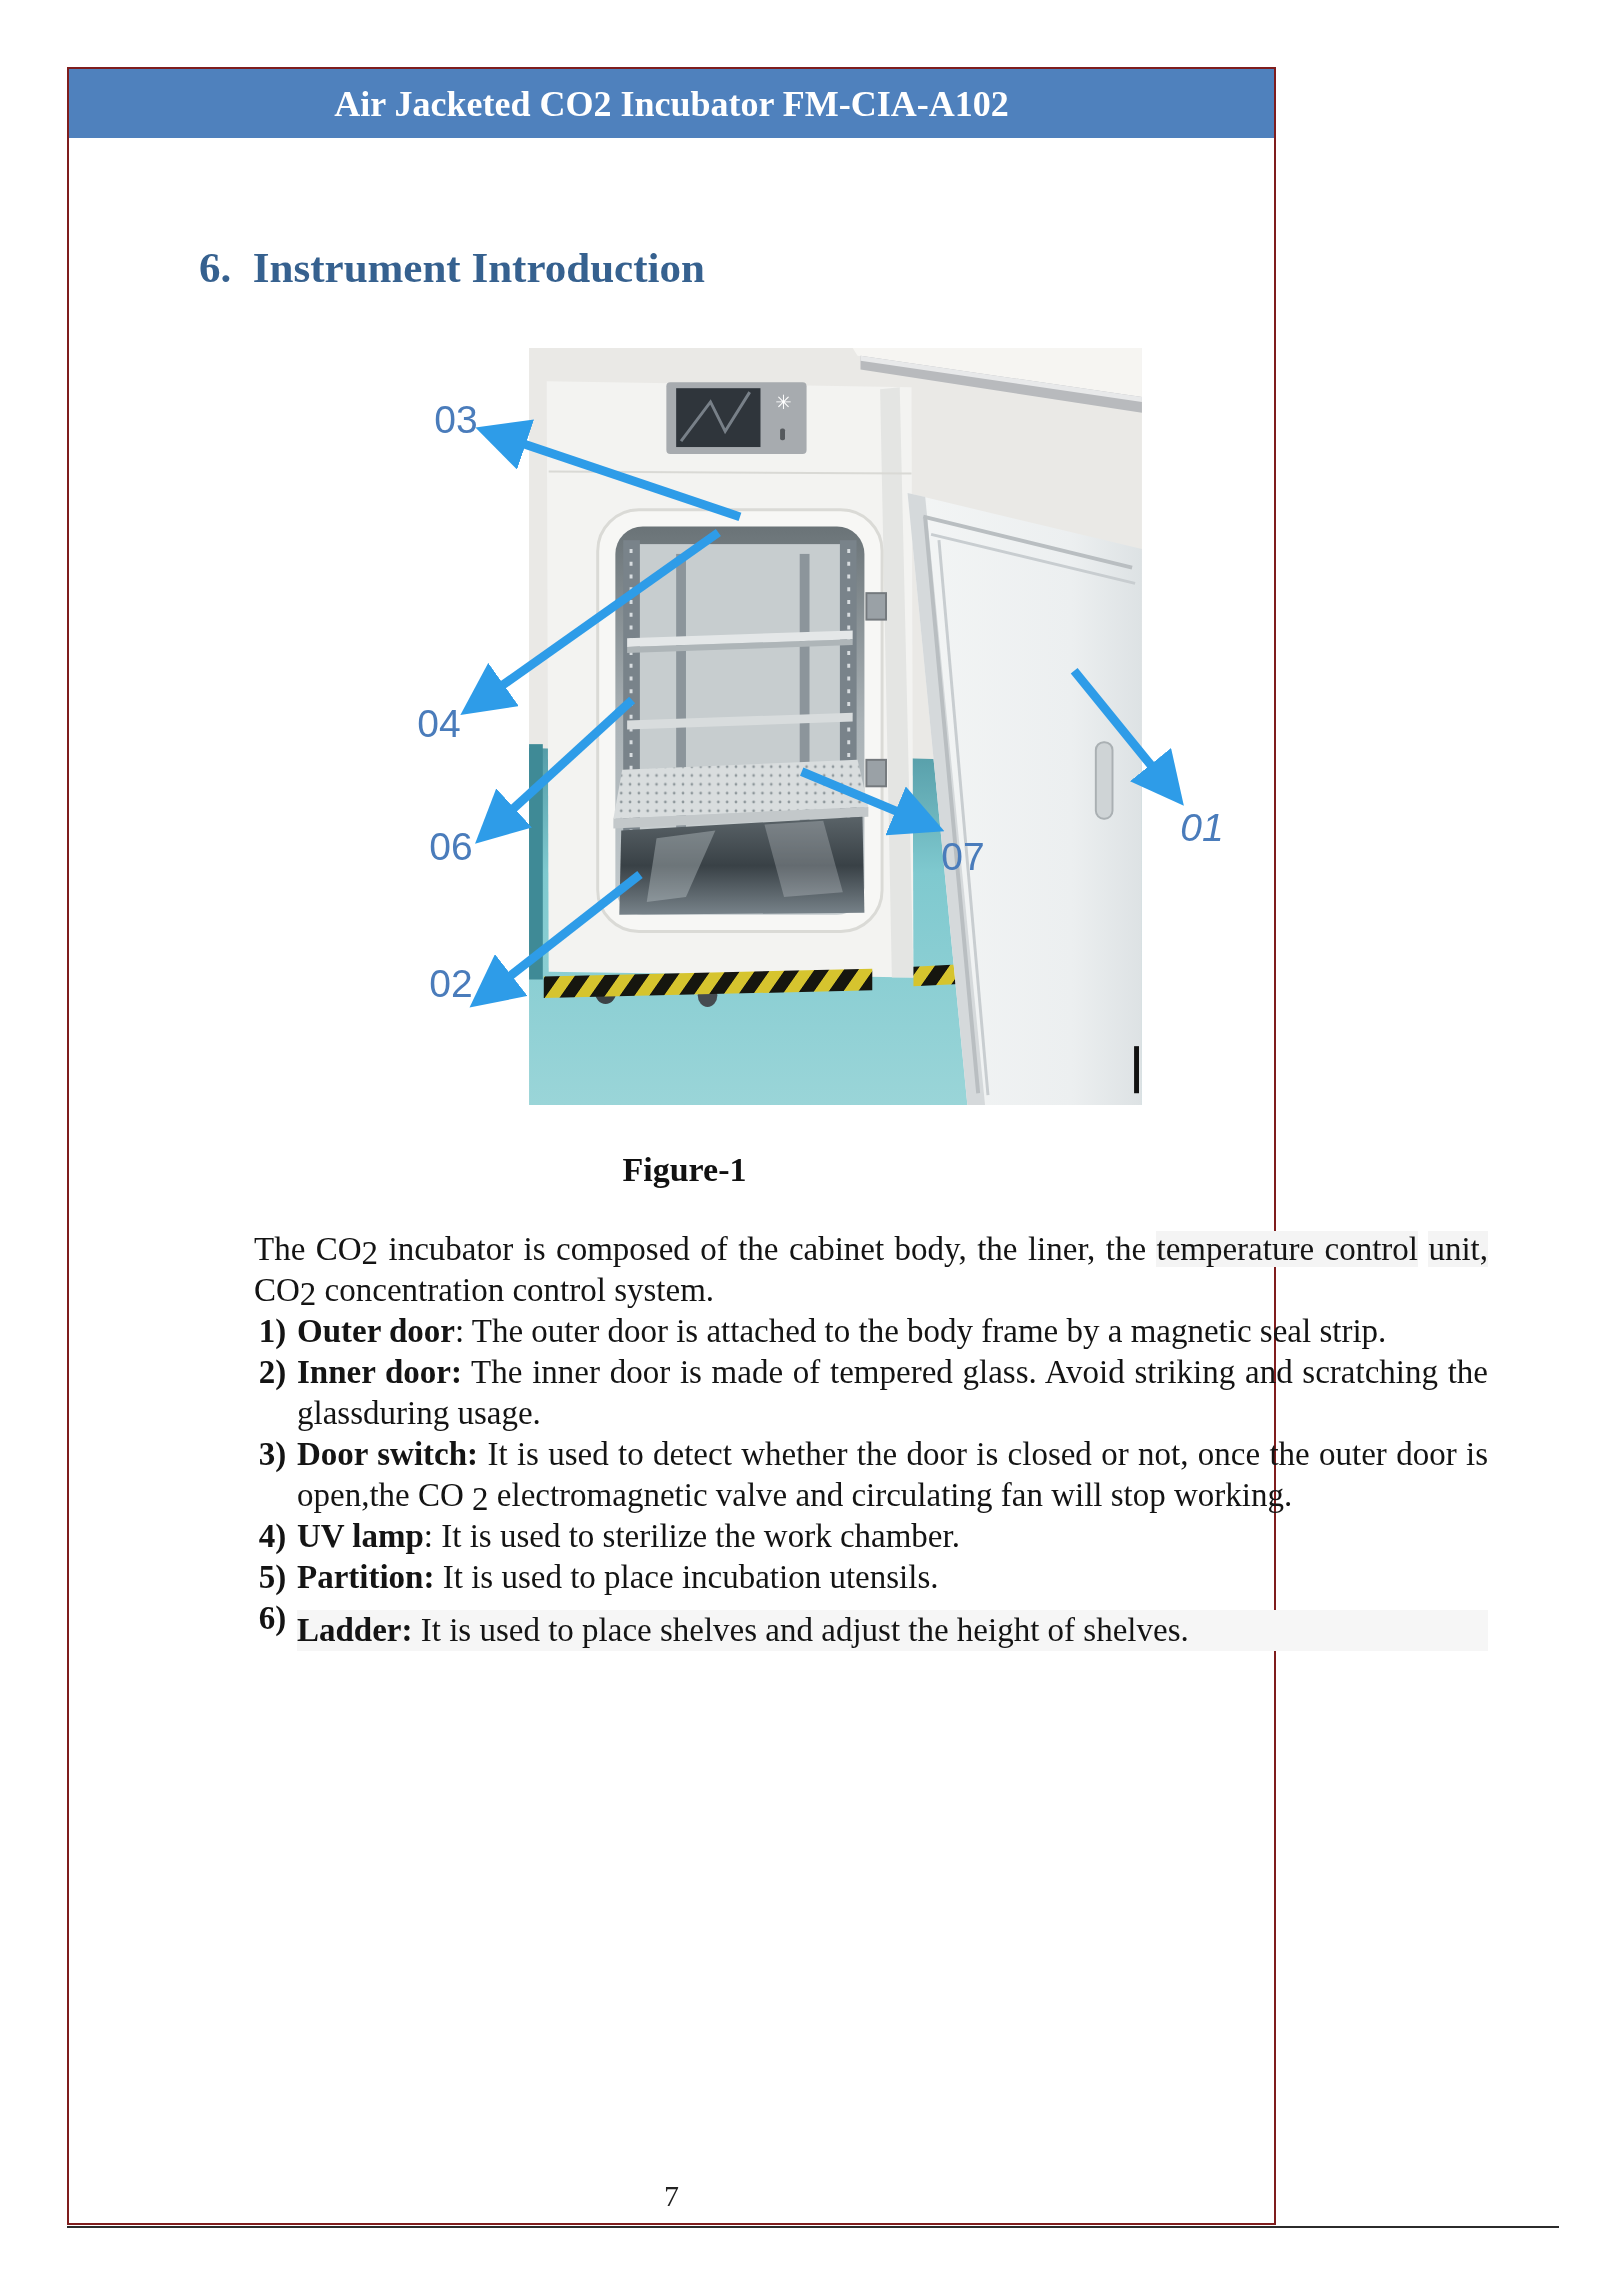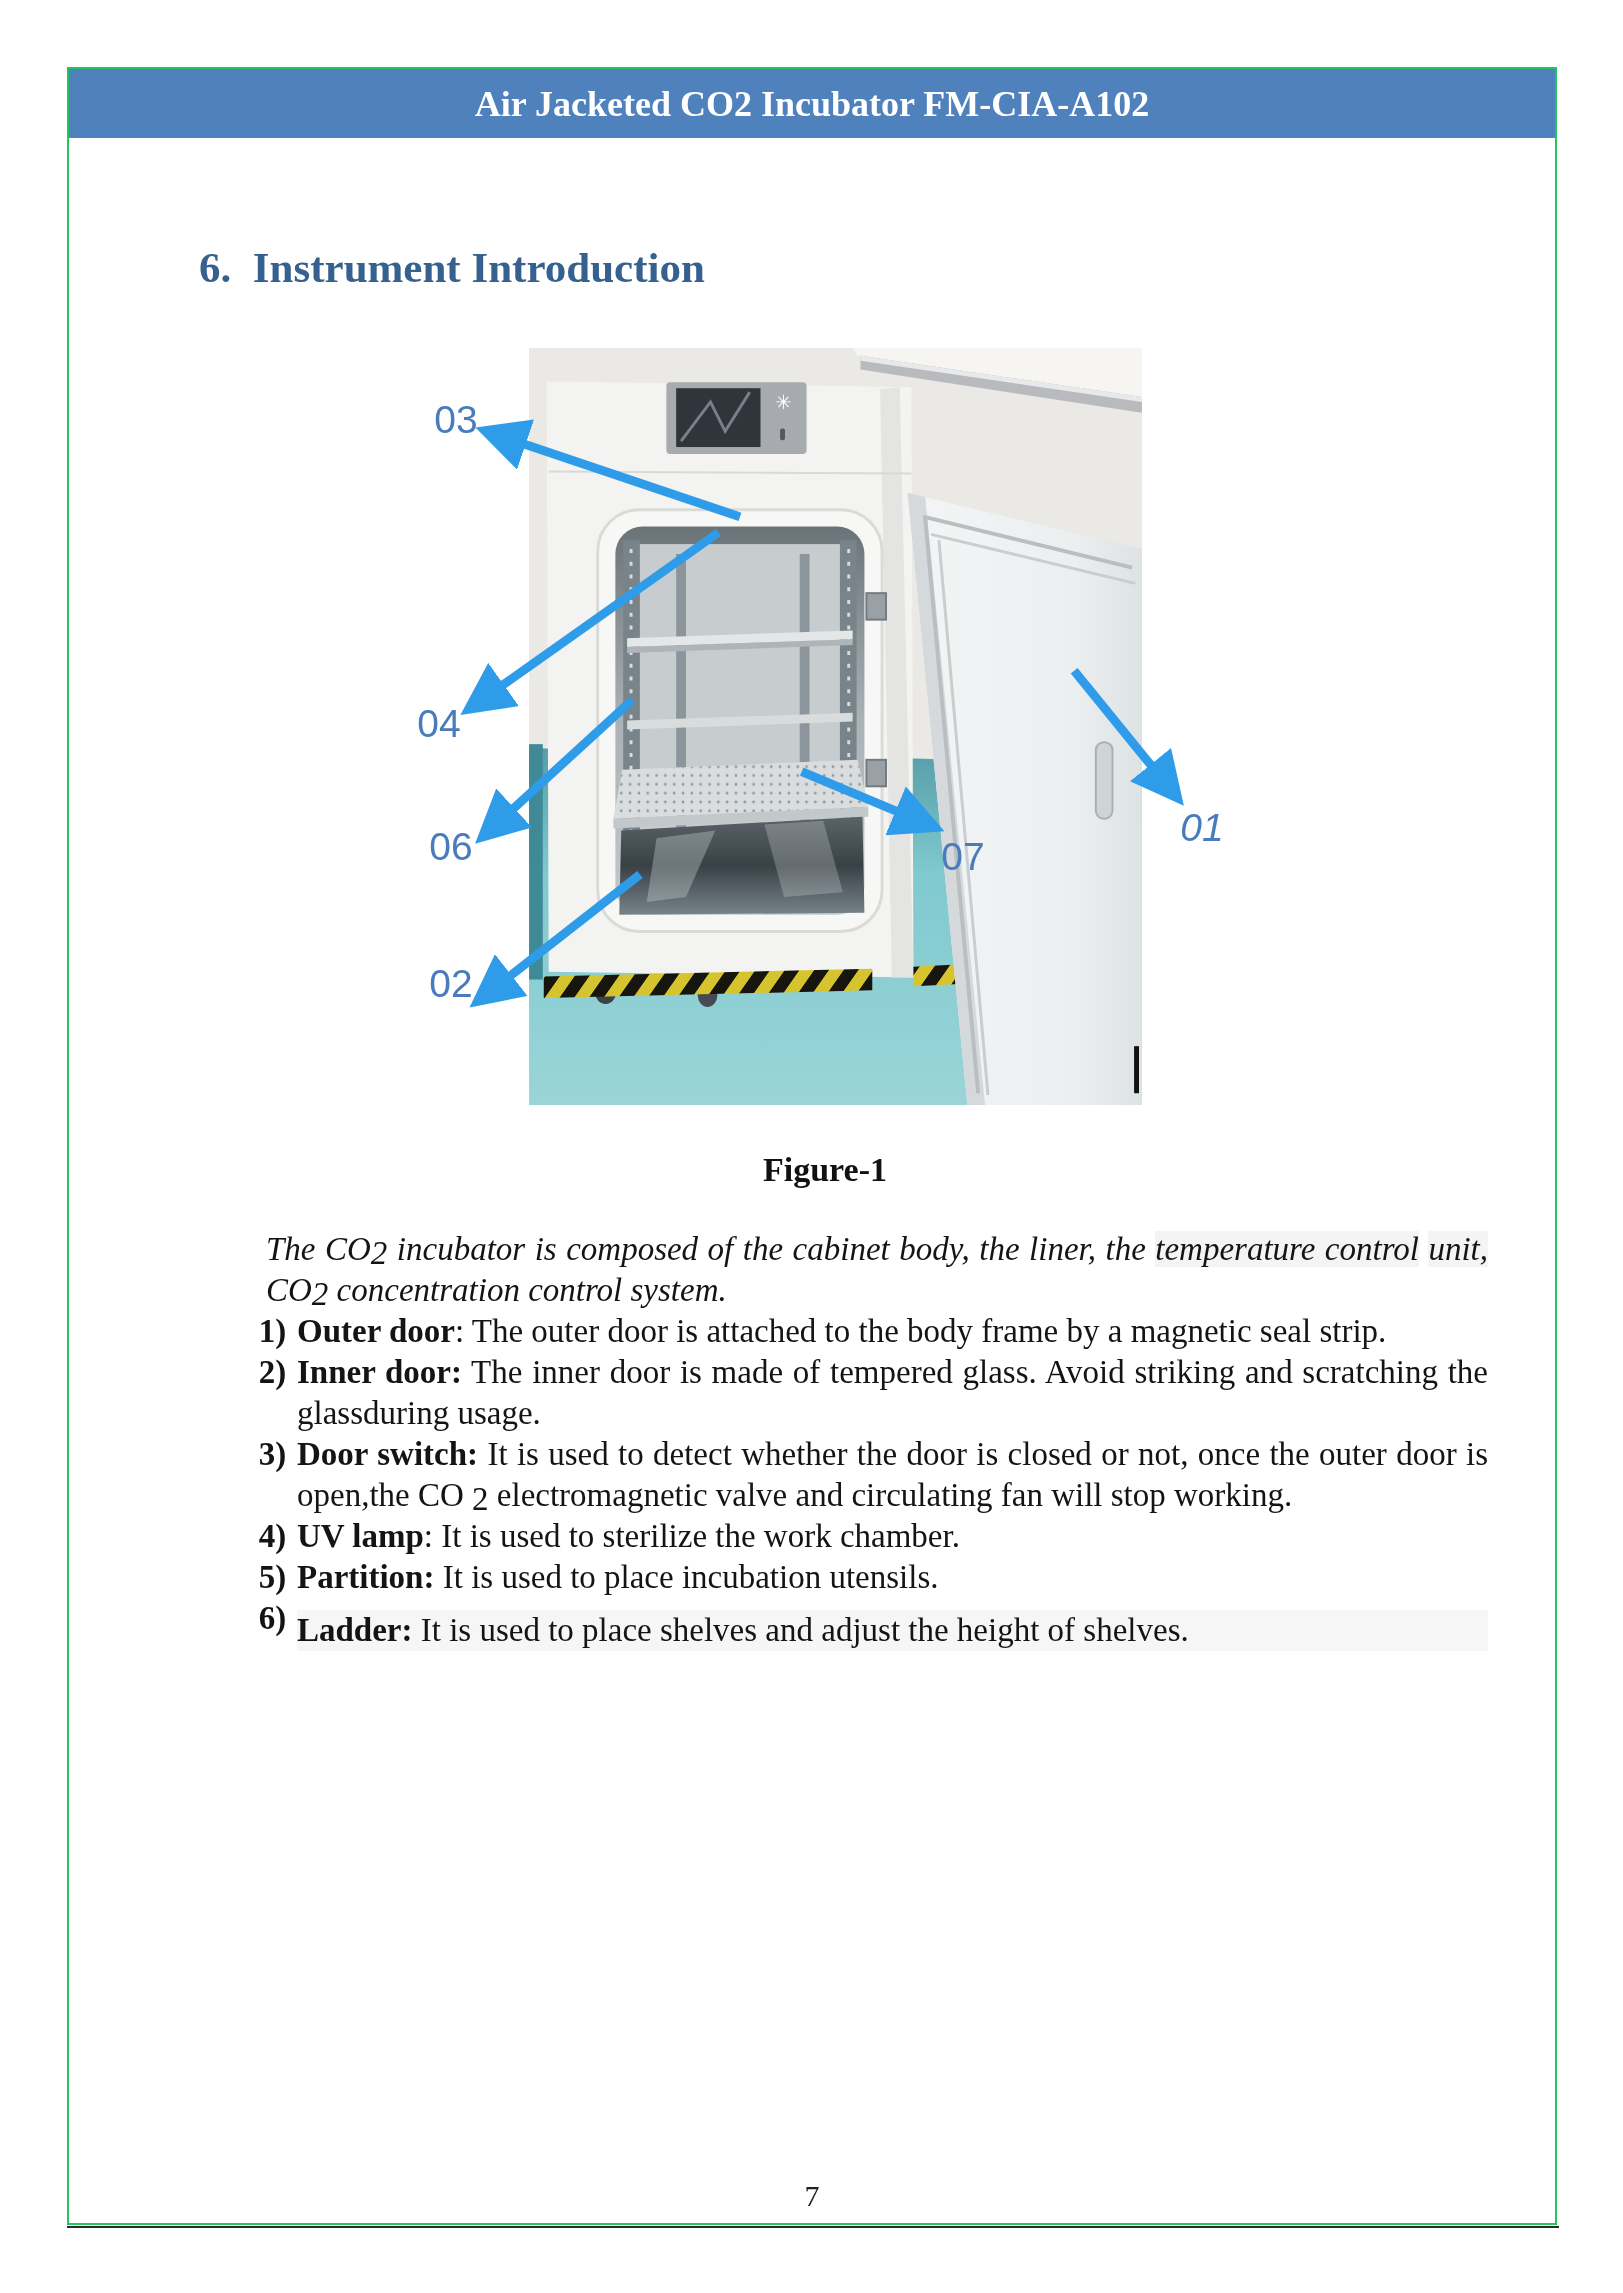--- a/index.html
+++ b/index.html
@@ -1,34 +1,34 @@
 <!DOCTYPE html>
 <html><head>
 <meta charset="utf-8">
 <style>
   html,body{margin:0;padding:0;background:#ffffff;}
   .page{position:relative;width:1623px;height:2294px;background:#ffffff;overflow:hidden;
         font-family:"Liberation Serif", serif;color:#1a1a1a;}
-  .frame{position:absolute;left:67px;top:67px;width:1490px;height:2158px;
-         border:2px solid #22c55e;background:#ffffff;box-sizing:border-box;}
+  .frame{position:absolute;left:67px;top:67px;width:1209px;height:2158px;
+         border:2px solid #7f1d1d;background:#ffffff;box-sizing:border-box;}
   .frame-shadow{position:absolute;left:67px;top:2226px;width:1492px;height:2px;background:#2b2b2b;}
   .header-bar{position:absolute;left:0;top:0;width:100%;height:69px;background:#4f81bd;
               display:flex;align-items:center;justify-content:center;}
   .header-title{color:#ffffff;font-size:36px;font-weight:bold;letter-spacing:0px;}
   .section-heading{position:absolute;left:130px;top:174px;display:flex;gap:21.6px;
                    color:#36618f;font-size:43px;font-weight:bold;}
   .photo{position:absolute;left:460px;top:279px;width:613px;height:757px;}
   .callout{position:absolute;font-family:"Liberation Sans", sans-serif;font-size:39px;
            color:#4a7cbb;transform:translate(-50%,-50%);}
   .arrows{position:absolute;left:0;top:0;width:1623px;height:2294px;pointer-events:none;}
   .figure-caption{position:absolute;left:0;top:1082px;width:100%;text-align:center;
                   font-size:34px;font-weight:bold;color:#111;padding-left:13px;}
   .body-block{position:absolute;left:181px;top:1160px;width:1238px;
               font-size:33px;line-height:41px;color:#141414;}
-  .intro{text-align:justify;margin:0 0 0 16px;font-style:italic;}
+  .intro{text-align:justify;margin:0 0 0 4px;}
   .co2sub{position:relative;top:0.13em;}
   .hl{background:#f4f4f4;}
   .list{margin-top:0;}
   .list-item{display:flex;align-items:flex-start;}
   .item-num{flex:0 0 47px;font-weight:bold;padding-left:8.8px;box-sizing:border-box;}
   .item-body{flex:1;text-align:justify;}
   .item-term{font-weight:bold;}
   .hl-row .item-body{background:#f6f6f6;margin-top:12px;}
   .page-num{position:absolute;left:0;top:2110px;width:100%;text-align:center;
             font-size:30px;color:#222;}

